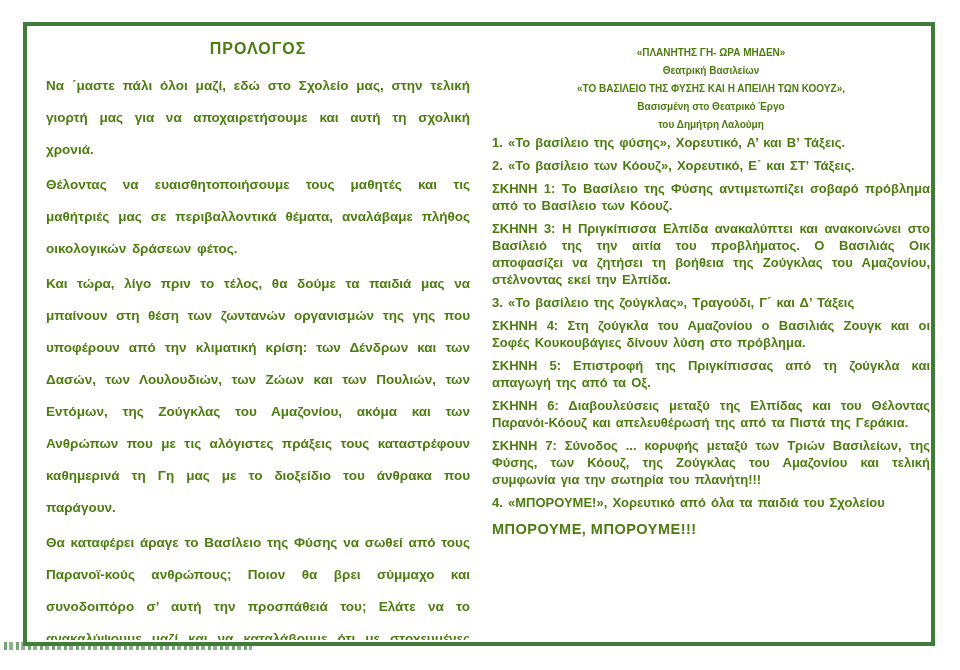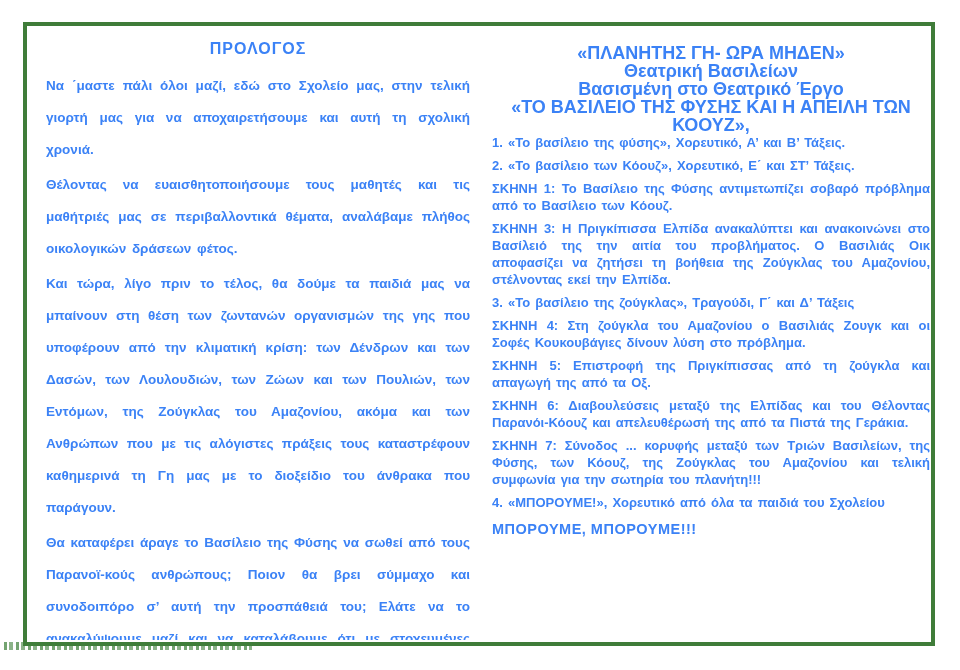--- a/index.html
+++ b/index.html
@@ -1,21 +1,21 @@
 <!DOCTYPE html>
 <html><head>
 <meta charset="utf-8">
 <style>
   * { margin:0; padding:0; box-sizing:border-box; }
   html,body { width:960px; height:670px; background:#f6f6f4; }
   .page {
     position:relative; width:960px; height:670px;
     background:#ffffff; overflow:hidden;
     font-family:"Liberation Sans","DejaVu Sans",sans-serif;
-    font-weight:700; color:#3b82f6;
+    font-weight:700; color:#4d7c0f;
   }
   .frame {
     position:absolute; left:23px; top:22px; width:912px; height:624px;
     border:4px solid #3f7c39; pointer-events:none;
   }
   
   .left-col {
     position:absolute; left:46px; top:40px; width:424px; height:600px;
     overflow:hidden;
   }
@@ -28,21 +28,21 @@
   }
   .closing-line {
     text-align:center; font-size:15px; margin-top:8px; letter-spacing:0.5px;
   }
   .illus-wrap { text-align:center; margin-top:3px; }
   
   .right-col {
     position:absolute; left:492px; top:44px; width:438px; height:596px;
     overflow:hidden;
   }
-  .title-line { text-align:center; font-size:18px; line-height:18px; }
+  .title-line { text-align:center; font-size:10px; line-height:18px; }
   .program { }
   .item {
     font-size:13px; line-height:17px; text-align:justify; margin-bottom:6px;
     word-spacing:1.5px;
   }
   .finale { text-align:left; font-size:14.5px; margin-top:10px; letter-spacing:0.5px; }
   
   .watermark {
     position:absolute; left:4px; top:642px; width:248px; height:8px;
     background:repeating-linear-gradient(90deg,
@@ -114,22 +114,23 @@
         <circle cx="24" cy="54" r="2" fill="#f2a23c"></circle>
         <circle cx="56" cy="54" r="2" fill="#e04a3a"></circle>
         <circle cx="68" cy="52" r="2.2" fill="#f2a23c"></circle>
       </svg>
     </div>
   </div>
 
   <div class="right-col">
     <div class="title-line">«ΠΛΑΝΗΤΗΣ ΓΗ- ΩΡΑ ΜΗΔΕΝ»</div>
     <div class="title-line">Θεατρική Βασιλείων</div>
+    <div class="title-line">«ΤΟ ΒΑΣΙΛΕΙΟ ΤΗΣ ΦΥΣΗΣ ΚΑΙ Η ΑΠΕΙΛΗ ΤΩΝ ΚΟΟΥΖ»,</div>
     <div class="title-line">Βασισμένη στο Θεατρικό Έργο</div>
-    <div class="title-line">«ΤΟ ΒΑΣΙΛΕΙΟ ΤΗΣ ΦΥΣΗΣ ΚΑΙ Η ΑΠΕΙΛΗ ΤΩΝ ΚΟΟΥΖ»,</div>
+    <div class="title-line">του  Δημήτρη Λαλούμη</div>
 
     <div class="program">
       <p class="item">1. «Το βασίλειο της φύσης»,  Χορευτικό, Α’ και Β’ Τάξεις.</p>
       <p class="item">2. «Το βασίλειο των Κόουζ»,  Χορευτικό,  Ε΄ και  ΣΤ’ Τάξεις.</p>
       <p class="item">ΣΚΗΝΗ 1: Το Βασίλειο της  Φύσης  αντιμετωπίζει  σοβαρό πρόβλημα από το  Βασίλειο των Κόουζ.</p>
       <p class="item">ΣΚΗΝΗ 3: Η Πριγκίπισσα  Ελπίδα ανακαλύπτει  και ανακοινώνει στο Βασίλειό της την αιτία του  προβλήματος. Ο Βασιλιάς Οικ  αποφασίζει  να ζητήσει  τη  βοήθεια  της Ζούγκλας του Αμαζονίου, στέλνοντας  εκεί την Ελπίδα.</p>
       <p class="item">3. «Το βασίλειο της ζούγκλας», Τραγούδι, Γ΄ και  Δ’ Τάξεις</p>
       <p class="item">ΣΚΗΝΗ 4:  Στη  ζούγκλα του  Αμαζονίου  ο  Βασιλιάς  Ζουγκ και οι Σοφές  Κουκουβάγιες  δίνουν  λύση  στο  πρόβλημα.</p>
       <p class="item">ΣΚΗΝΗ 5:  Επιστροφή της  Πριγκίπισσας  από τη  ζούγκλα και  απαγωγή  της  από τα  Οξ.</p>
       <p class="item">ΣΚΗΝΗ 6:  Διαβουλεύσεις μεταξύ  της  Ελπίδας  και του Θέλοντας  Παρανόι-Κόουζ και  απελευθέρωσή  της  από τα Πιστά  της  Γεράκια.</p>

